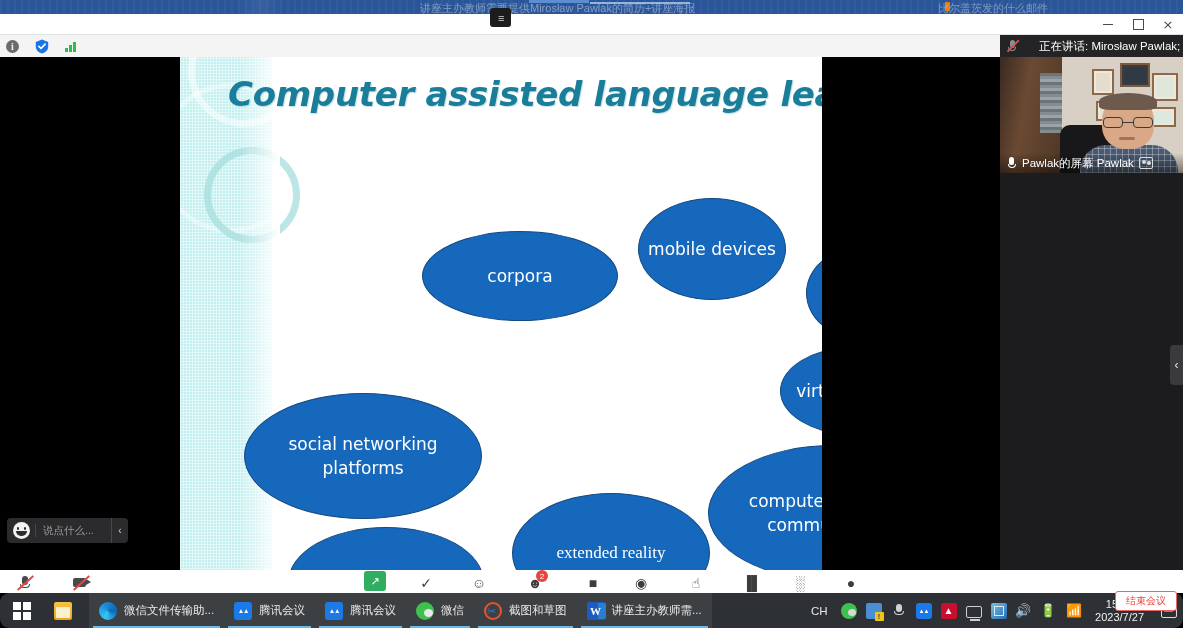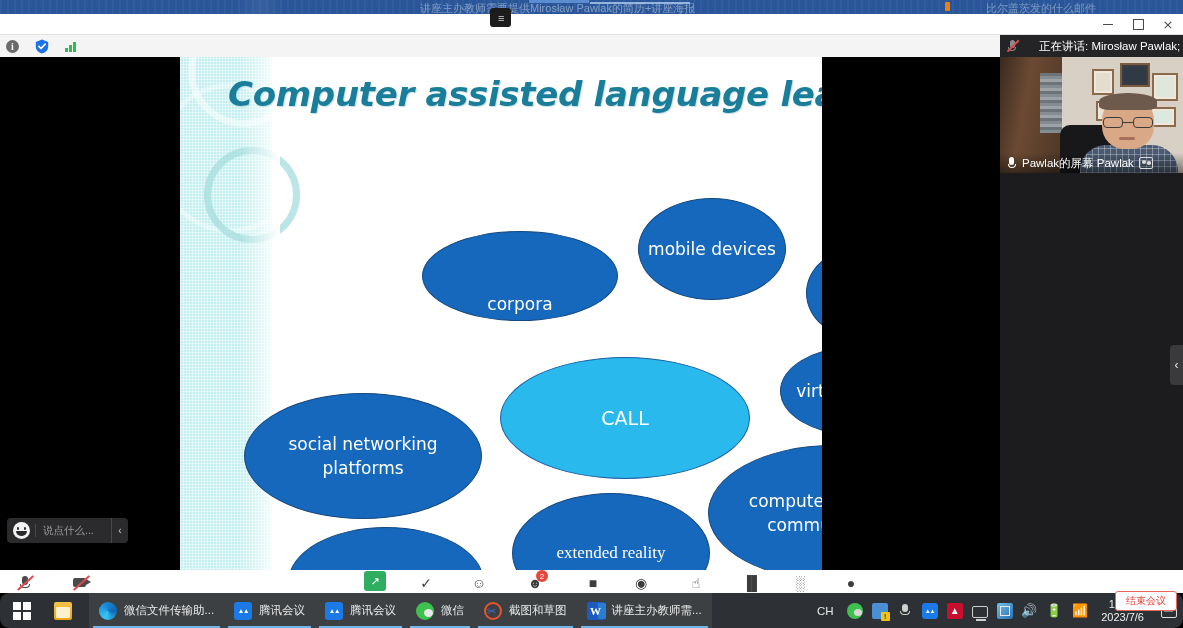--- a/index.html
+++ b/index.html
@@ -36,21 +36,21 @@
   .tb-caption {
     position: absolute; top: 1px; left: 420px;
     font-size: 11px; color: #c9d7ea; white-space: nowrap;
     opacity: .55;
   }
   .tb-orange {
     position: absolute; top: 2px; left: 945px; width: 5px; height: 9px;
     background: #e8820c; border-radius: 1px;
   }
   .tb-caption2 {
-    position: absolute; top: 1px; left: 986px;
+    position: absolute; top: 1px; left: 938px;
     font-size: 11px; color: #c9d7ea; white-space: nowrap; opacity: .5;
   }
 
   
   .winchrome {
     position: absolute; left: 0; top: 14px; width: 1183px; height: 21px;
     background: #ffffff; border-bottom: 1px solid #e3e3e3;
   }
   .wincontrols {
     position: absolute; right: 0; top: 0; height: 21px;
@@ -465,43 +465,40 @@
         <div class="slide-deco">
           <div class="deco-ring r1"></div>
           <div class="deco-ring r3"></div>
           <div class="deco-ring r2"></div>
           <div class="deco-fade"></div>
         </div>
 
         <div class="slide-title">Computer assisted language learning</div>
 
 
-        <div class="bubble" style="left:242px; top:174px; width:196px; height:90px;align-items:flex-end;">
+        <div class="bubble" style="left:242px; top:174px; width:196px; height:90px;">
           <span>corpora</span>
         </div>
 
         <div class="bubble" style="left:458px; top:141px; width:148px; height:102px;">
           <span>mobile devices</span>
         </div>
 
         <div class="bubble" style="left:626px; top:191px; width:104px; height:90px;">
           
         </div>
 
         <div class="bubble" style="left:600px; top:290px; width:148px; height:88px;">
           <span>virtual worlds</span>
         </div>
 
         <div class="bubble" style="left:64px; top:336px; width:238px; height:126px;">
           <span>social networking platforms</span>
         </div>
 
-        <div class="bubble center" style="left:320px; top:300px; width:250px; height:122px;">
-          <span>CALL</span>
-        </div>
 
         <div class="bubble" style="left:528px; top:388px; width:250px; height:136px;">
           <span>computer mediated communication</span>
         </div>
 
         <div class="bubble" style="left:108px; top:470px; width:196px; height:110px;">
           <span>digital games</span>
         </div>
 
         <div class="bubble" style="left:332px; top:436px; width:198px; height:120px;font-family:Liberation Serif, serif;">
@@ -678,19 +675,19 @@
         </span>
       <span class="tray-ico ti-tencent"></span>
       <span class="tray-ico ti-red">▲</span>
       <span class="tray-ico ti-monitor"></span>
       <span class="tray-ico ti-app2"></span>
       <span class="tray-glyph">🔊</span>
       <span class="tray-glyph">🔋</span>
       <span class="tray-glyph">📶</span>
       <span class="tray-clock">
         <span>15:15</span><br>
-        <span>2023/7/6</span>
+        <span>2023/7/27</span>
       </span>
       <span class="tray-notify"></span>
     </div>
   </div>
 
 </div>
 
 </body></html>

